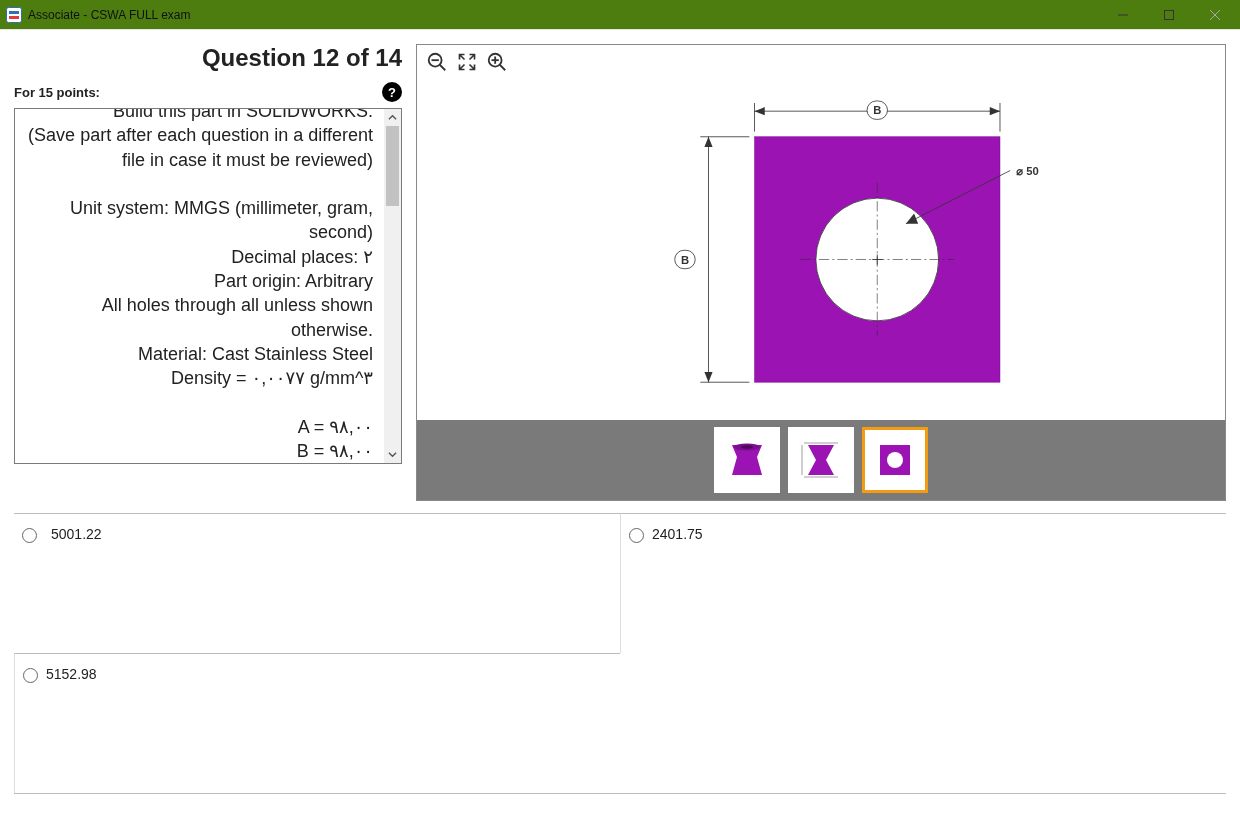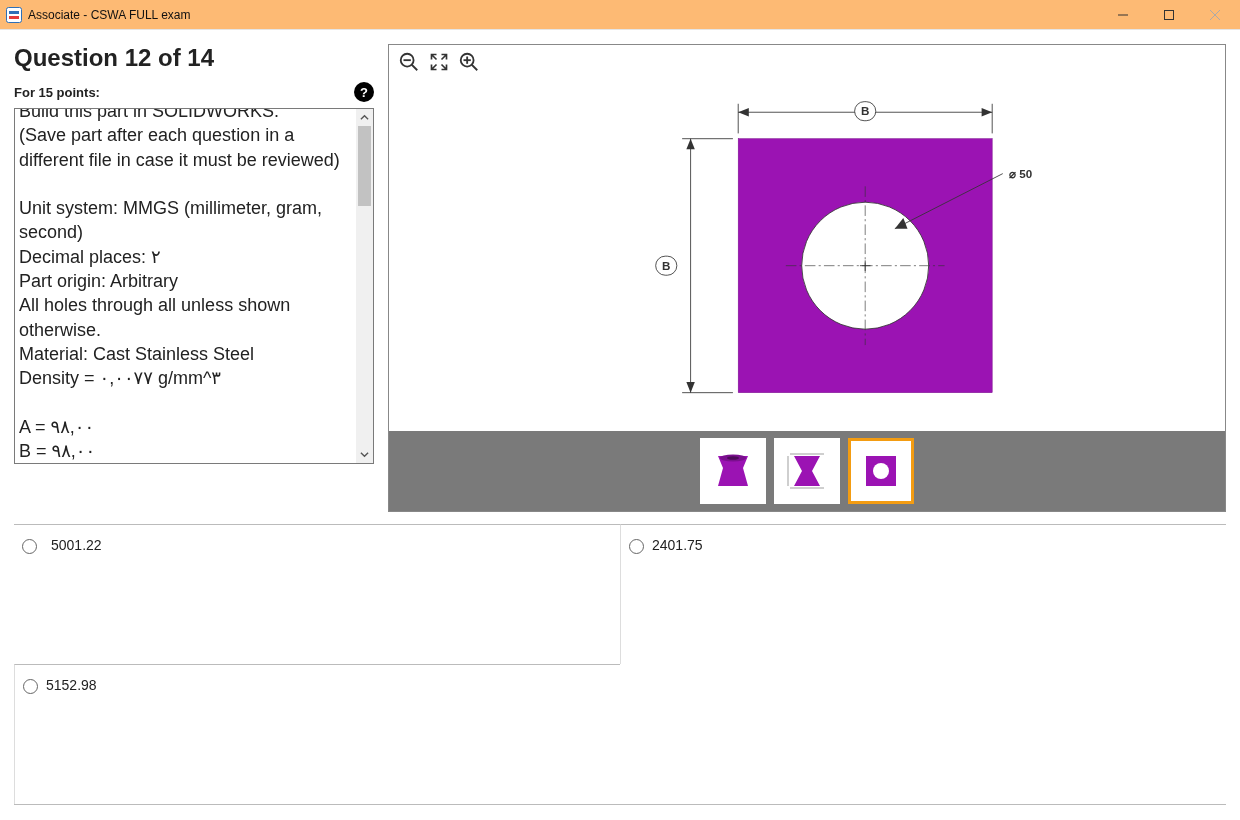--- a/index.html
+++ b/index.html
@@ -1,24 +1,24 @@
 <!DOCTYPE html>
 <html><head>
 <meta charset="utf-8">
 <style>
   * { box-sizing: border-box; }
   html, body { margin:0; padding:0; font-family:"Segoe UI", Arial, sans-serif; font-size:13px; color:#222; background:#fff; width:1240px; height:820px; overflow:hidden; }
-  .titlebar { height:30px; display:flex; align-items:center; padding:0 2px 0 6px; background:#fdba74; border-bottom:1px solid #e5e5e5; }
+  .titlebar { height:30px; display:flex; align-items:center; padding:0 2px 0 6px; background:#4d7c0f; border-bottom:1px solid #e5e5e5; }
   .titlebar .app-icon { width:16px; height:16px; margin-right:6px; display:flex; align-items:center; justify-content:center; }
   .titlebar .title { flex:1; font-size:12px; color:#111; }
   .winbtn { width:46px; height:30px; display:flex; align-items:center; justify-content:center; color:#555; }
   .winbtn.close { color:#bbb; }
 
   .content { display:flex; gap:14px; padding:14px 14px 0 14px; }
-  .left-pane { width:360px; display:flex; flex-direction:column; }
+  .left-pane { width:388px; display:flex; flex-direction:column;text-align:right; }
   .q-header { font-size:24px; font-weight:700; margin:0 0 10px 0; }
   .points-row { display:flex; align-items:center; justify-content:space-between; margin-bottom:6px; }
   .points-row span { font-weight:700; font-size:13px; }
   .help-icon { width:20px; height:20px; border-radius:50%; background:#000; color:#fff; display:flex; align-items:center; justify-content:center; font-weight:700; font-size:13px; cursor:pointer; }
   .qtext-box { border:1px solid #7a7a7a; height:356px; position:relative; overflow:hidden; line-height:1.35; }
   .qtext-inner { position:absolute; left:4px; right:28px; top:-10px; font-size:18px; white-space:pre-wrap; }
   .vscroll { position:absolute; right:0; top:0; bottom:0; width:17px; background:#f0f0f0; }
   .vscroll .arrow { height:17px; display:flex; align-items:center; justify-content:center; color:#555; cursor:pointer; }
   .vscroll .track { position:absolute; top:17px; bottom:17px; left:0; right:0; }
   .vscroll .thumb { position:absolute; left:2px; right:2px; top:0; height:80px; background:#c2c2c2; }

